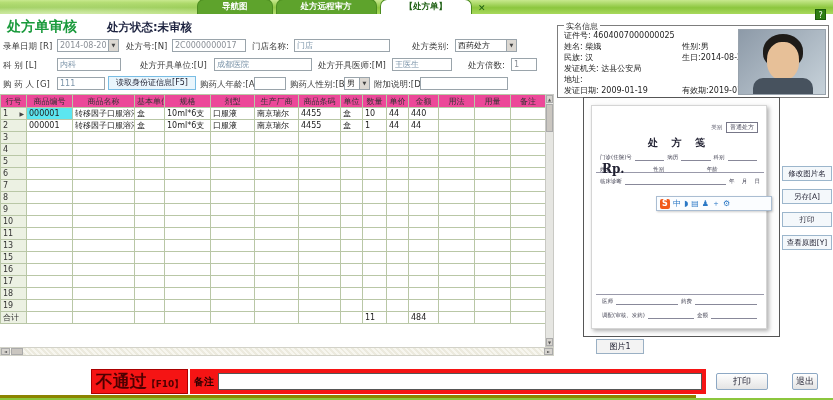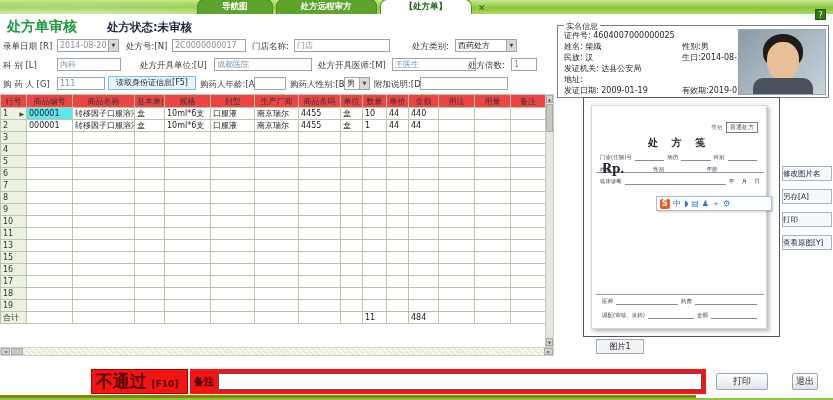--- a/index.html
+++ b/index.html
@@ -32,21 +32,21 @@
   .inp.gray { color:#8a8f96; }
   .sel .arrow { position:absolute; right:0; top:0; width:10px; height:11px; background:#dcd8d2;
     border-left:1px solid #9aa4ab; font-size:5px; color:#444; text-align:center; line-height:11px; }
   .idbtn { position:absolute; height:14px; border:1px solid #79bde4; background:#e9f5fc; font-size:8px;
     line-height:12px; text-align:center; color:#223; }
 
   
   table.grid { position:absolute; left:0; top:94px; width:545px; table-layout:fixed; border-collapse:collapse; }
   table.grid th, table.grid td { border:1px solid #b9c7a6; font-size:8px; white-space:nowrap;
     overflow:hidden; padding:0 2px; height:12px; line-height:11px; font-weight:normal; }
-  table.grid th { background:#ef4444; color:#333; height:13px; text-align:center; }
+  table.grid th { background:#ec4899; color:#333; height:13px; text-align:center; }
   table.grid td { background:#fff; color:#222; }
   table.grid td.rn { background:#ecf1e3; text-align:left; color:#333; }
   table.grid td.sel { background:#5ce6f0; }
   .mark { float:right; font-size:6px; color:#444; }
   .c0{width:26px}.c1{width:46px}.c2{width:62px}.c3{width:30px}.c4{width:46px}.c5{width:44px}
   .c6{width:44px}.c7{width:42px}.c8{width:22px}.c9{width:24px}.c10{width:22px}.c11{width:30px}
   .c12{width:36px}.c13{width:36px}.c14{width:35px}
 
   
   .vscroll { position:absolute; left:545px; top:94px; width:9px; height:253px; background:#e6e6e2; border:1px solid #c9c9c4; }
@@ -109,21 +109,21 @@
   .f-foot { position:absolute; left:10px; width:158px; display:flex; align-items:flex-end; font-size:5.5px; white-space:nowrap; }
   .ime-bar { position:absolute; left:72px; top:98px; width:116px; height:15px; background:#fbfdff;
     border:1px solid #aabdd2; box-shadow:1px 1px 2px rgba(0,0,0,.2); display:flex; align-items:center; padding:0 3px; gap:3px; }
   .ime-logo { width:10px; height:10px; background:#f25a1c; color:#fff; font-weight:bold; font-size:8px;
     text-align:center; line-height:10px; border-radius:2px; }
   .ime-ico { color:#2b78c5; font-size:8px; line-height:10px; }
   .img-tab { position:absolute; left:12px; top:241px; width:48px; height:15px; background:#f3f3f3;
     border:1px solid #9ab0c4; font-size:8px; text-align:center; line-height:13px; color:#223; cursor:pointer; }
 
   .side-btn { position:absolute; left:782px; width:50px; height:15px; background:#f4f8fb; border:1px solid #9cb6cc;
-    font-size:7.5px; text-align:left; line-height:13px; color:#223; cursor:pointer; white-space:nowrap; overflow:hidden; }
+    font-size:7.5px; text-align:center; line-height:13px; color:#223; cursor:pointer; white-space:nowrap; overflow:hidden; }
 </style>
 </head>
 <body>
 
 <div id="app">
 
   <div class="topbar">
       <div class="swirl"></div>
     </div>
   <div class="tabs">
@@ -148,21 +148,21 @@
   <div class="frm" style="left:412px;top:41px">处方类别:</div>
   <div class="inp dark sel" style="left:455px;top:39px;width:62px">
     <span>西药处方</span><span class="arrow">▼</span>
   </div>
 
   <div class="frm" style="left:3px;top:60px">科  别 [L]</div>
   <div class="inp" style="left:57px;top:58px;width:64px">内科</div>
   <div class="frm" style="left:140px;top:60px">处方开具单位:[U]</div>
   <div class="inp" style="left:214px;top:58px;width:98px">成都医院</div>
   <div class="frm" style="left:318px;top:60px">处方开具医师:[M]</div>
-  <div class="inp" style="left:392px;top:58px;width:84px">王医生</div>
+  <div class="inp" style="left:392px;top:58px;width:60px">王医生</div>
   <div class="frm" style="left:468px;top:60px">处方倍数:</div>
   <div class="inp gray" style="left:511px;top:58px;width:26px">1</div>
 
   <div class="frm" style="left:3px;top:79px">购 药 人 [G]</div>
   <div class="inp" style="left:57px;top:77px;width:48px">111</div>
   <div class="idbtn" style="left:108px;top:76px;width:88px">读取身份证信息[F5]</div>
   <div class="frm" style="left:200px;top:79px">购药人年龄:[A]</div>
   <div class="inp" style="left:254px;top:77px;width:32px"></div>
   <div class="frm" style="left:290px;top:79px">购药人性别:[B]</div>
   <div class="inp dark sel" style="left:344px;top:77px;width:26px">

